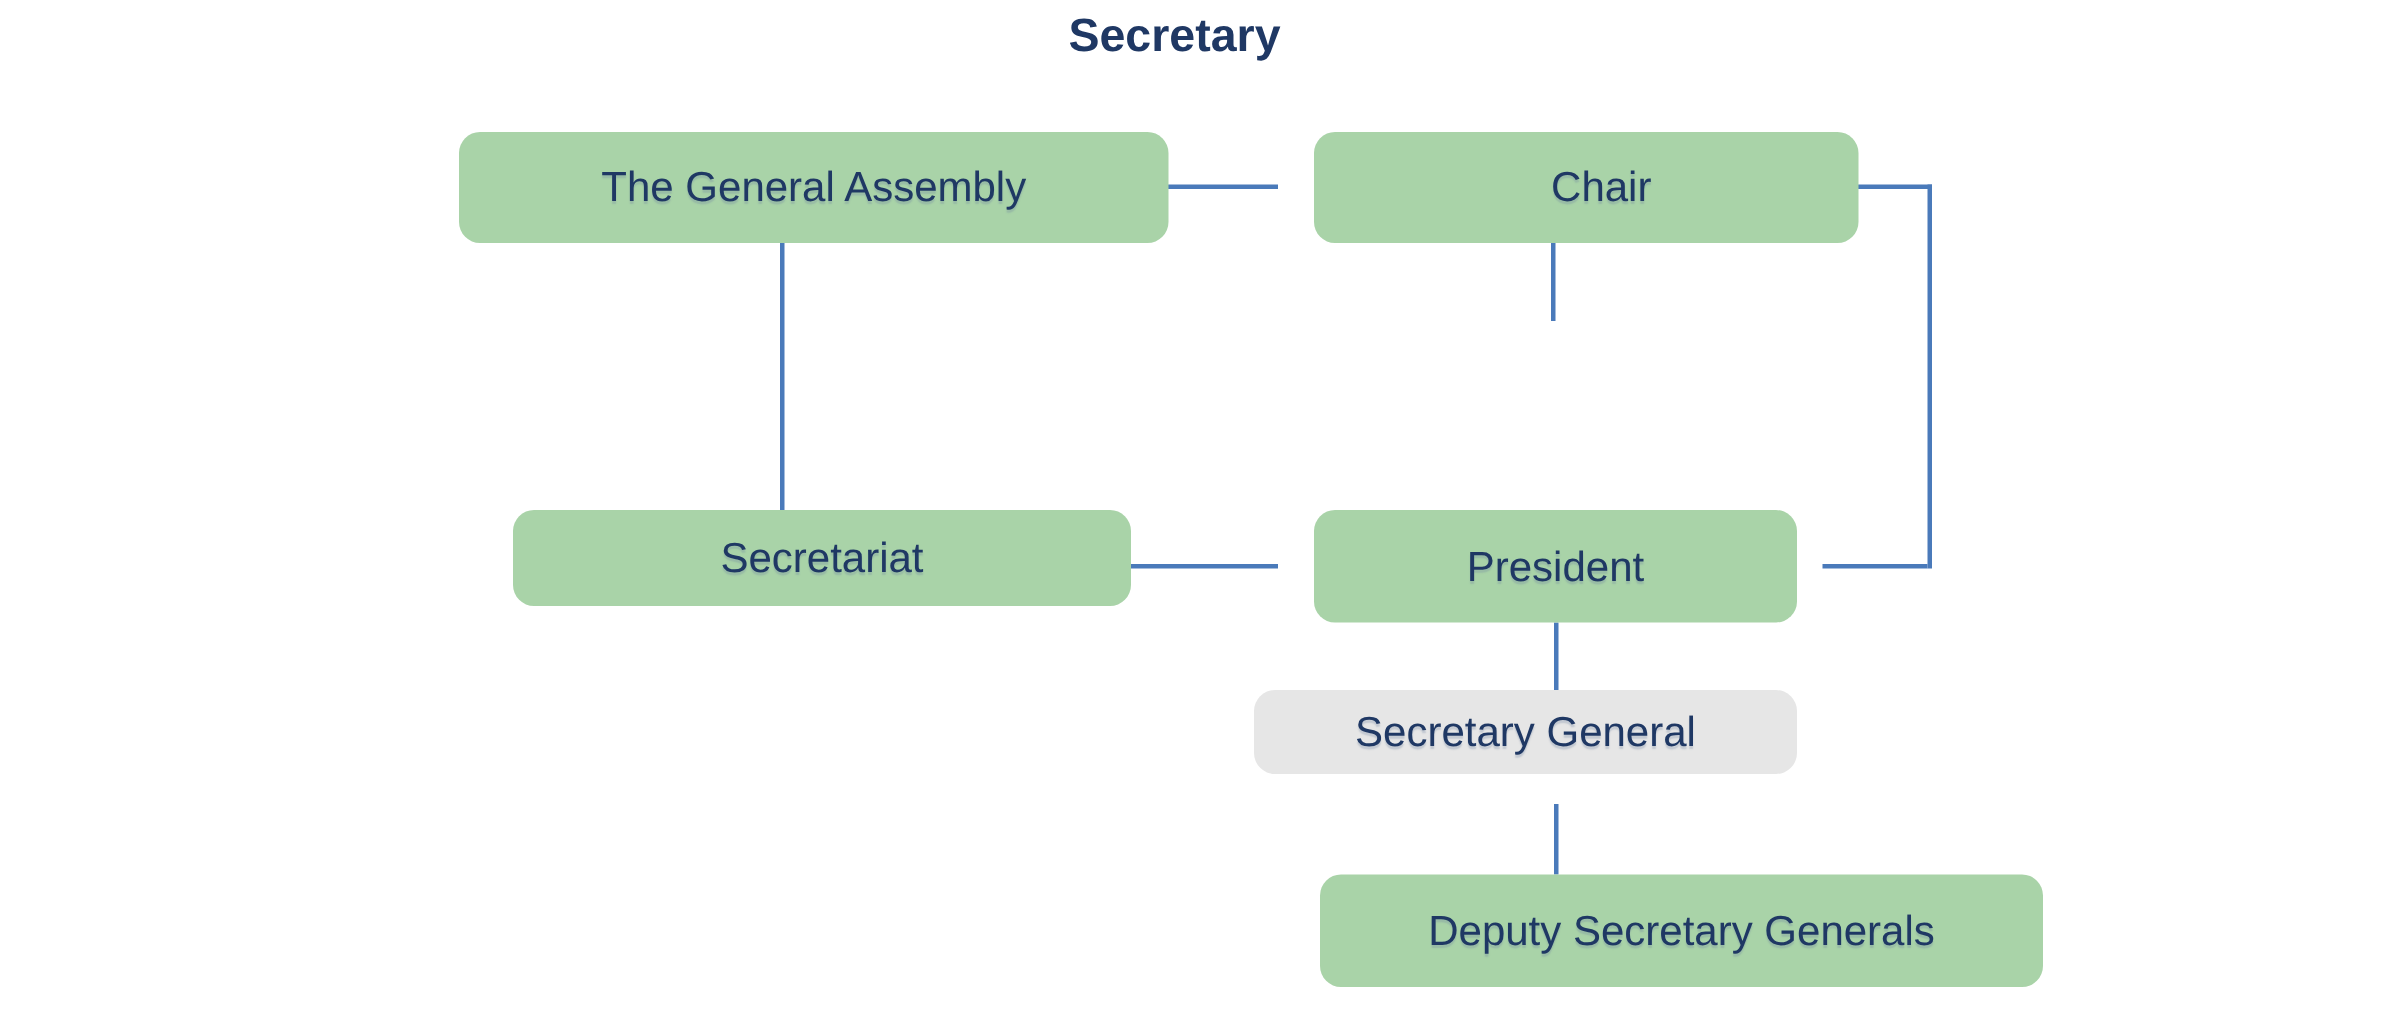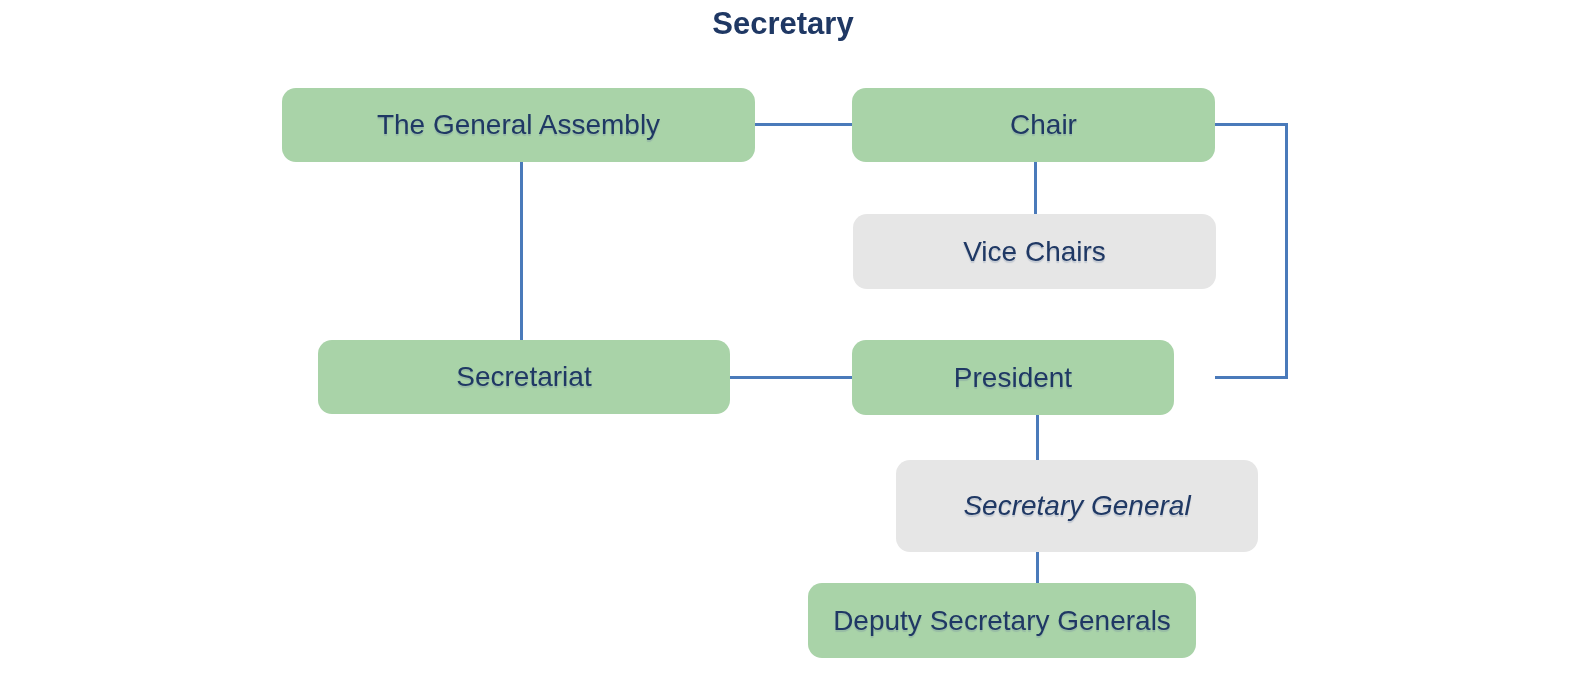--- a/index.html
+++ b/index.html
@@ -30,30 +30,30 @@
     position: absolute;
     display: flex;
     align-items: center;
     justify-content: center;
     border-radius: 14px;
     font-size: 28px;
     color: #1F3864;
     text-shadow: 0 2px 1px rgba(110, 130, 160, 0.30);
     box-sizing: border-box;
   }
-  .node--green { background: #A9D3A8; }
+  .node--green { background: #A9D3A8; margin-left: 24px; }
   .node--gray  { background: #E6E6E6; }
 
   #node-general-assembly         { left: 282px; top: 88px;  width: 473px; height: 74px; }
   #node-chair                    { left: 852px; top: 88px;  width: 363px; height: 74px; padding-left: 20px; }
   #node-vice-chairs              { left: 853px; top: 214px; width: 363px; height: 75px; }
-  #node-secretariat              { left: 318px; top: 340px; width: 412px; height: 74px; }
+  #node-secretariat              { left: 318px; top: 340px; width: 412px; height: 64px; }
   #node-president                { left: 852px; top: 340px; width: 322px; height: 75px; }
-  #node-secretary-general        { left: 896px; top: 460px; width: 362px; height: 92px; font-style: italic; }
-  #node-deputy-secretary-generals{ left: 808px; top: 583px; width: 388px; height: 75px; }
+  #node-secretary-general        { left: 836px; top: 460px; width: 362px; height: 56px; }
+  #node-deputy-secretary-generals{ left: 856px; top: 583px; width: 482px; height: 75px; }
 
   .connector {
     position: absolute;
     background: #4A7ABA;
   }
   #edge-ga-chair               { left: 755px;  top: 123px; width: 97px;  height: 3px; }
   #edge-ga-secretariat         { left: 520px;  top: 162px; width: 3px;   height: 178px; }
   #edge-chair-vice             { left: 1034px; top: 162px; width: 3px;   height: 52px; }
   #edge-secretariat-president  { left: 730px;  top: 376px; width: 122px; height: 3px; }
   #edge-chair-president-top    { left: 1215px; top: 123px; width: 73px;  height: 3px; }
@@ -80,23 +80,20 @@
   <div class="connector" id="edge-sg-dsg"></div>
 
   <div class="node node--green" id="node-general-assembly">
     <span>The General Assembly</span>
   </div>
 
   <div class="node node--green" id="node-chair">
     <span>Chair</span>
   </div>
 
-  <div class="node node--gray" id="node-vice-chairs">
-    <span>Vice Chairs</span>
-  </div>
 
   <div class="node node--green" id="node-secretariat">
     <span>Secretariat</span>
   </div>
 
   <div class="node node--green" id="node-president">
     <span>President</span>
   </div>
 
   <div class="node node--gray" id="node-secretary-general">

